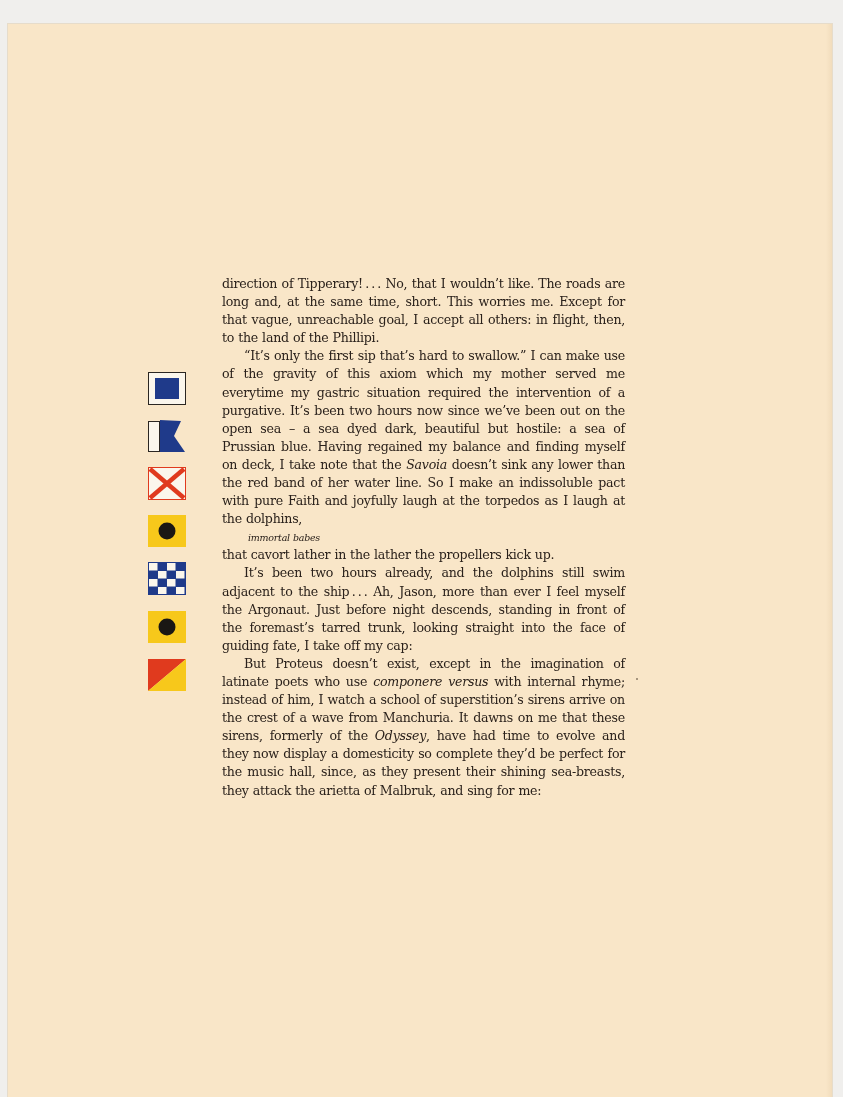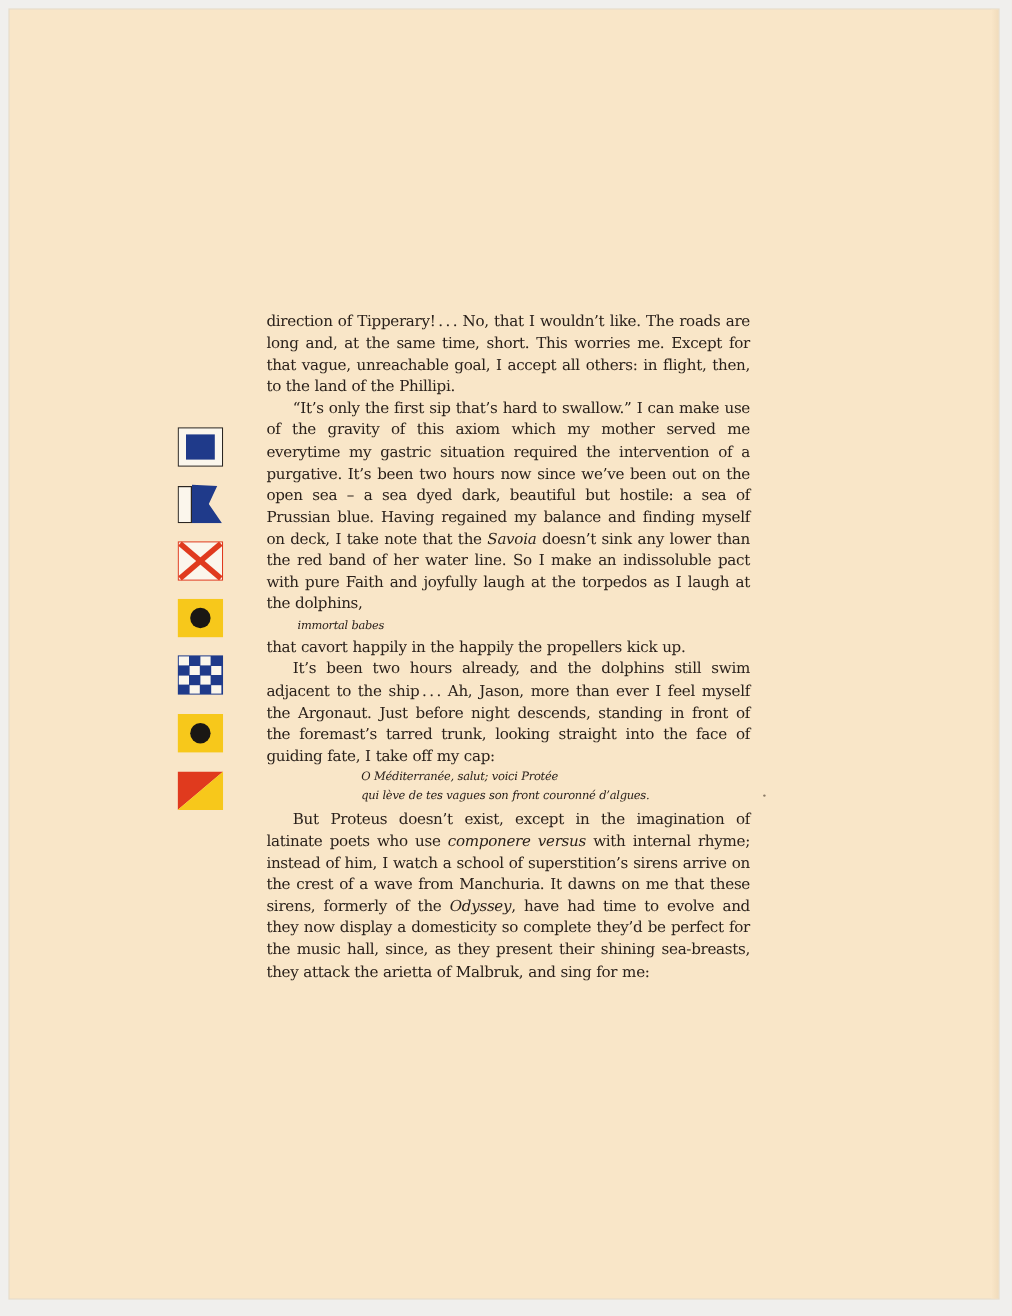--- a/index.html
+++ b/index.html
@@ -6,21 +6,21 @@
       margin: 0;
       padding: 0;
       width: 843px;
       height: 1097px;
       background: #f0efed;
       overflow: hidden;
     }
     .page {
       position: absolute;
       left: 8px;
-      top: 8px;
+      top: 24px;
       width: 824px;
       height: 1074px;
       background: #f9e6c8;
       box-shadow: 0 0 0 1px #e6dccb;
     }
     .page-edge-right {
       position: absolute;
       right: 0;
       top: 0;
       width: 6px;
@@ -151,23 +151,19 @@
         <polygon points="0,0 38,0 0,32" fill="#e03a1e"></polygon>
         <polygon points="38,0 38,32 0,32" fill="#f7c81b"></polygon>
       </svg>
     </div>
   </div>
 
   <div class="text-block">
     <p class="noindent">direction of Tipperary! . . . No, that I wouldn’t like. The roads are long and, at the same time, short. This worries me. Except for that vague, unreachable goal, I accept all others: in flight, then, to the land of the Phillipi.</p>
     <p class="indent"><span>“It’s only the first sip that’s hard to swallow.” I can make use of the gravity of this axiom which my mother served me everytime my gastric situation required the intervention of a purgative. It’s been two hours now since we’ve been out on the open sea – a sea dyed dark, beautiful but hostile: a sea of Prussian blue. Having regained my balance and finding myself on deck, I take note that the </span><em>Savoia</em><span> doesn’t sink any lower than the red band of her water line. So I make an indis­soluble pact with pure Faith and joyfully laugh at the torpedos as I laugh at the dolphins,</span></p>
     <p class="epigraph">immortal babes</p>
-    <p class="noindent">that cavort happily in the happily the propellers kick up.</p>
+    <p class="noindent">that cavort lather in the lather the propellers kick up.</p>
     <p class="indent">It’s been two hours already, and the dolphins still swim adjacent to the ship . . . Ah, Jason, more than ever I feel myself the Argonaut. Just before night descends, standing in front of the foremast’s tarred trunk, looking straight into the face of guiding fate, I take off my cap:</p>
-    <div class="poem">
-      <div>O Méditerranée, salut; voici Protée</div>
-      <div>qui lève de tes vagues son front couronné d’algues.</div>
-    </div>
     <p class="indent"><span>But Proteus doesn’t exist, except in the imagination of latinate poets who use </span><em>componere versus</em><span> with internal rhyme; instead of him, I watch a school of superstition’s sirens arrive on the crest of a wave from Manchuria. It dawns on me that these sirens, formerly of the </span><em>Odyssey</em><span>, have had time to evolve and they now display a domesticity so complete they’d be perfect for the music hall, since, as they present their shining sea-breasts, they attack the arietta of Malbruk, and sing for me:</span></p>
   </div>
 
   <div class="stray-dot"></div>
 </div>
 
 </body></html>

